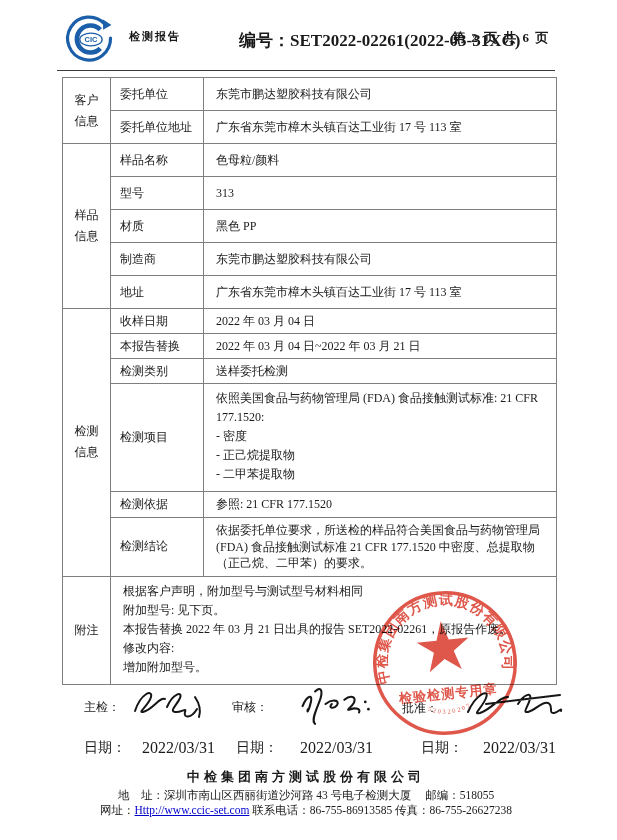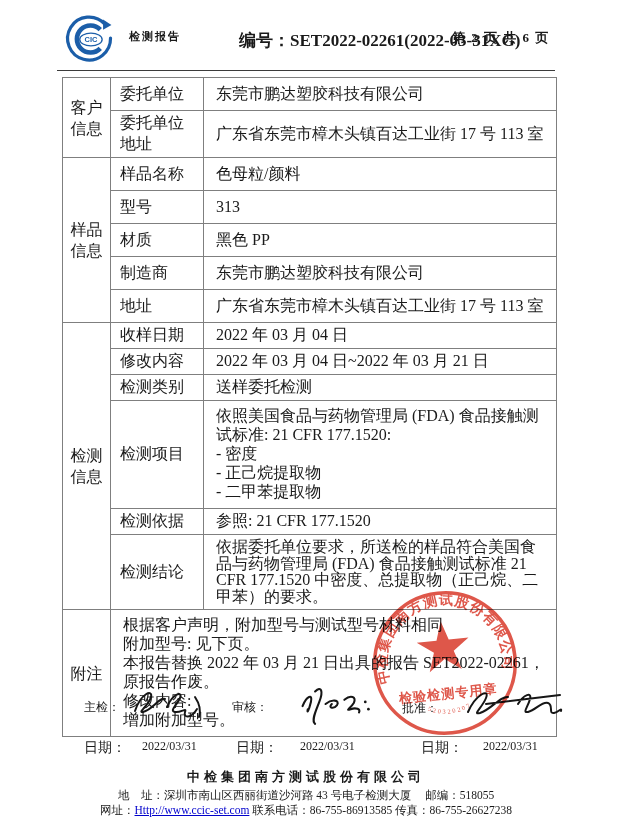--- a/index.html
+++ b/index.html
@@ -6,35 +6,35 @@
   .page{position:relative;width:612px;height:840px;background:#fff;overflow:hidden;
         font-family:"Liberation Serif","DejaVu Serif",serif;color:#1a1a1a;}
   
   .logo{position:absolute;left:62px;top:12px;width:56px;height:54px;}
   .hdr-title{position:absolute;left:129px;top:29px;font-size:11px;font-weight:bold;letter-spacing:2px;}
   .hdr-no{position:absolute;left:239px;top:29px;font-size:17px;font-weight:bold;}
   .hdr-page{position:absolute;left:452px;top:29px;font-size:13px;font-weight:bold;letter-spacing:1.5px;}
   .hdr-rule{position:absolute;left:57px;right:57px;top:70px;border-bottom:1.6px solid #3c3c3c;height:0;}
   
   table.report{position:absolute;left:62px;top:77px;width:494px;border-collapse:collapse;
-               table-layout:fixed;font-size:16px;z-index:1;}
+               table-layout:fixed;font-size:12px;z-index:1;}
   table.report{border:1.5px solid #6f6f6f;}
   table.report td{border:1px solid #7f7f7f;vertical-align:middle;}
   .cat{text-align:center;white-space:pre-line;line-height:21px;width:48px;}
   .lbl{padding:2px 4px 2px 9px;width:93px;}
   .val{padding:2px 8px 2px 12px;}
   .pre{white-space:pre-line;line-height:19px;padding-top:5px;padding-bottom:7px;vertical-align:top;}
   .concl{line-height:16.5px;padding-top:4px;padding-bottom:4px;}
   tr.h33{height:33px;} tr.h25{height:25px;} tr.h95{height:95px;}
   tr.h26{height:26px;margin-left:24px;} tr.h50{height:50px;} tr.h93{height:93px;}
   
   .sig-label{position:absolute;font-size:12px;z-index:1;}
   .sig-svg{position:absolute;z-index:2;}
   .date-label{position:absolute;top:739px;font-size:14px;}
-  .date-val{position:absolute;top:739px;font-size:12px;}
+  .date-val{position:absolute;top:739px;font-size:16px;}
   
   .stamp{position:absolute;left:367px;top:585px;width:156px;height:156px;z-index:4;
          transform:rotate(-6deg);opacity:.85;mix-blend-mode:multiply;}
   
   .f-company{position:absolute;top:768px;left:0;right:0;text-align:center;
              font-size:13px;font-weight:bold;letter-spacing:4px;}
   .f-line2{position:absolute;top:788px;left:0;right:0;text-align:center;font-size:11.5px;}
   .f-line3{position:absolute;top:803px;left:0;right:0;text-align:center;font-size:11.5px;}
   .f-line2 .gap{display:inline-block;width:14px;}
   a.url{color:#0000cc;text-decoration:underline;cursor:pointer;}
@@ -96,21 +96,21 @@
       <td class="lbl">地址</td>
       <td class="val">广东省东莞市樟木头镇百达工业街 17 号 113 室</td>
     </tr>
     <tr class="h25">
       <td class="cat" rowspan="6">检测
 信息</td>
       <td class="lbl">收样日期</td>
       <td class="val">2022 年 03 月 04 日</td>
     </tr>
     <tr class="h25">
-      <td class="lbl">修改内容</td>
+      <td class="lbl">本报告替换</td>
       <td class="val">2022 年 03 月 04 日~2022 年 03 月 21 日</td>
     </tr>
     <tr class="h25">
       <td class="lbl">检测类别</td>
       <td class="val">送样委托检测</td>
     </tr>
     <tr class="h95">
       <td class="lbl">检测项目</td>
       <td class="val pre">依照美国食品与药物管理局 (FDA) 食品接触测试标准: 21 CFR 177.1520:
 - 密度

